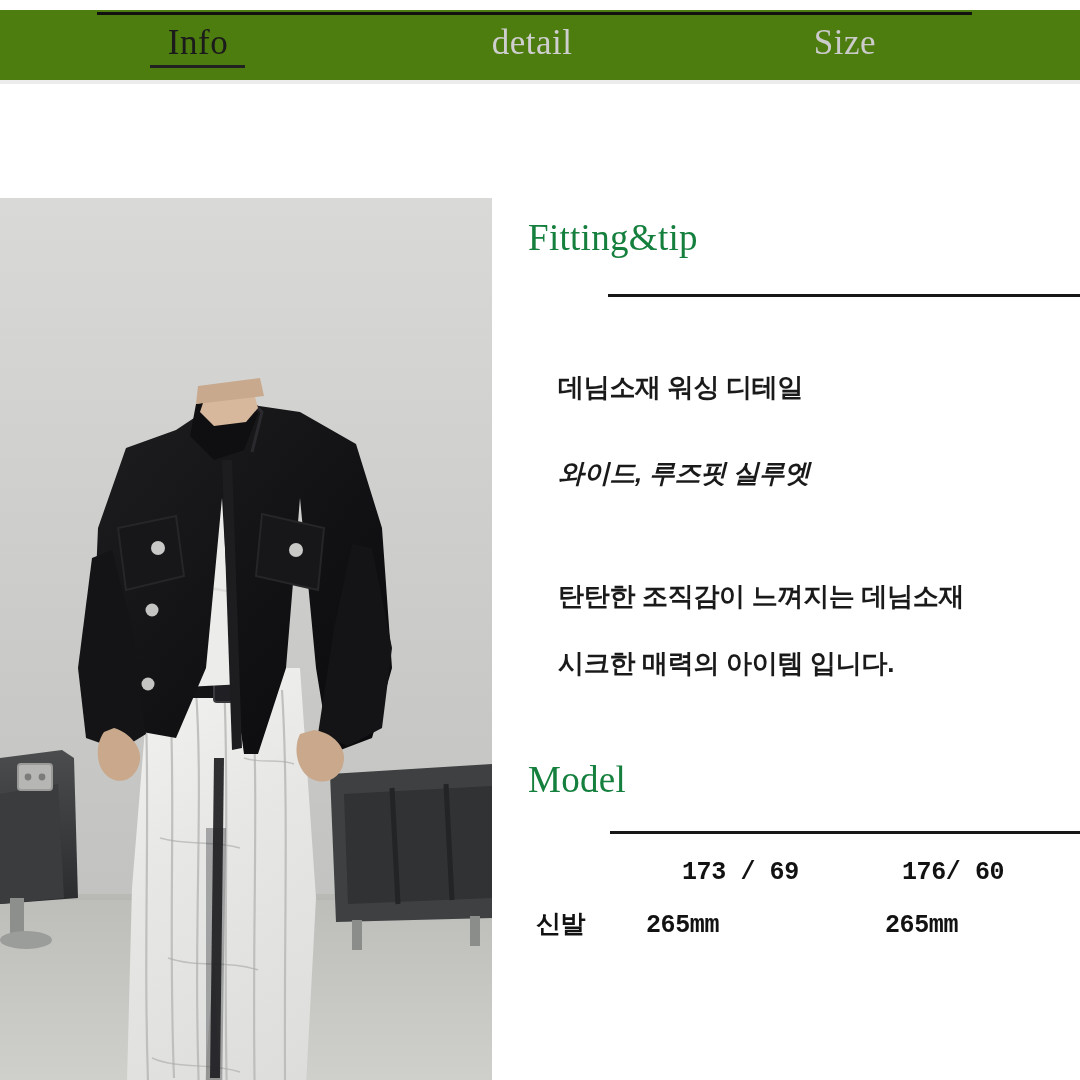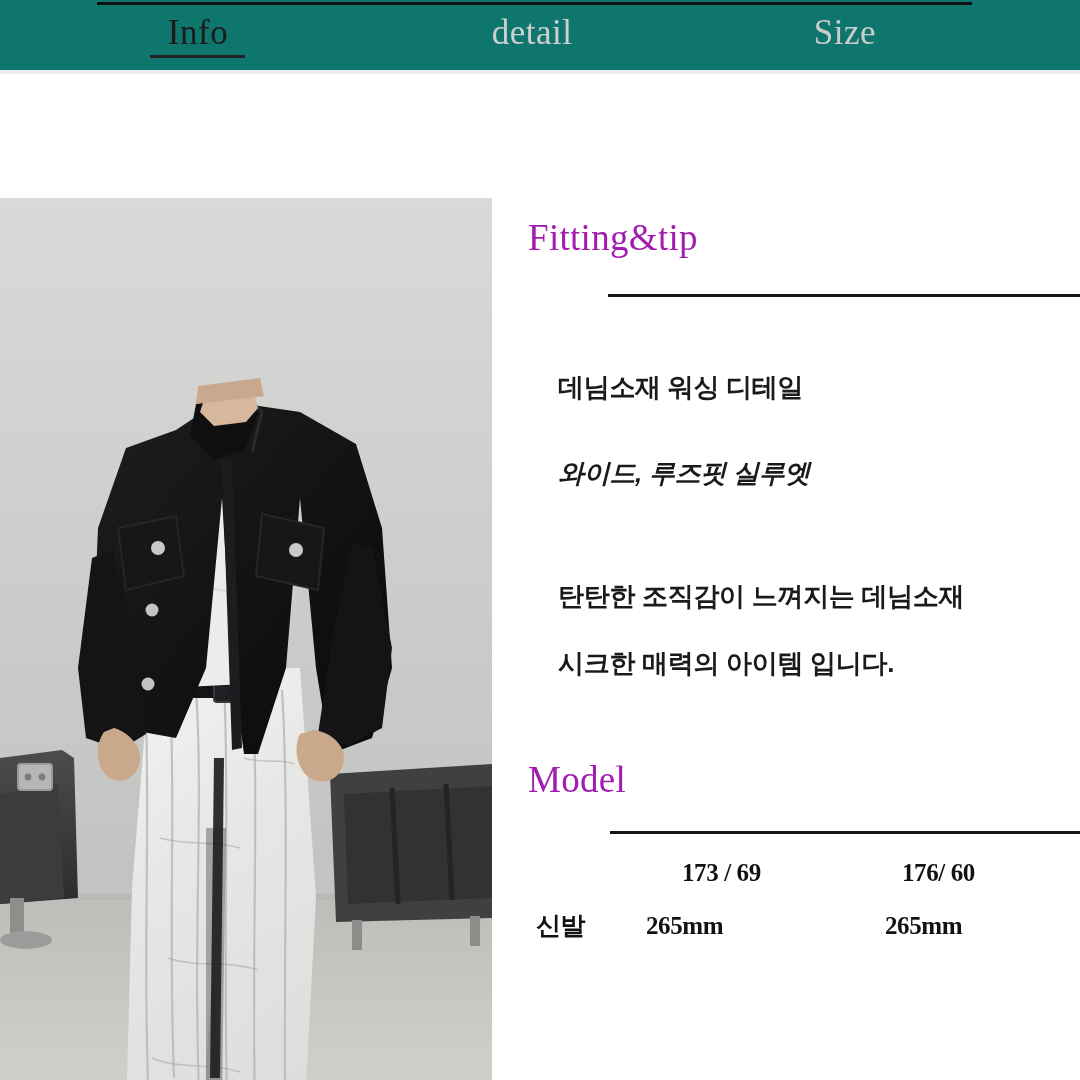--- a/index.html
+++ b/index.html
@@ -6,22 +6,22 @@
   html,body { width:1080px; height:1080px; }
   body {
     background:#ffffff;
     font-family:"Liberation Sans", sans-serif;
     overflow:hidden;
     position:relative;
   }
 
   
   #tabbar{
-    position:absolute; left:0; top:0; width:1080px; height:73px;
-    background:#0f766e;
+    position:absolute; left:0; top:10px; width:1080px; height:73px;
+    background:#4d7c0f;
   }
   #tabbar-topline{
     position:absolute; left:97px; top:2px; width:875px; height:3px;
     background:#111111;
   }
   .tab{
     position:absolute; top:9px; height:48px;
     text-align:center;
     font-family:"Liberation Serif", serif;
     font-size:35px; line-height:48px;
@@ -47,21 +47,21 @@
   }
   #photo svg{ display:block; width:492px; height:882px; }
 
   
   #right-col{
     position:absolute; left:492px; top:198px; width:588px; height:882px;
   }
   .section-heading{
     position:absolute;
     font-family:"Liberation Serif", serif;
-    font-size:37px; color:#a21caf; white-space:nowrap;
+    font-size:37px; color:#15803d; white-space:nowrap;
     letter-spacing:.3px;
   }
   #fitting-heading{ left:36px; top:18px; }
   #model-heading{   left:36px; top:560px; }
 
   .rule{
     position:absolute; height:3px; background:#171717;
   }
   #fitting-rule{ left:116px; top:96px; width:472px; }
   #model-rule{   left:118px; top:633px; width:470px; }
@@ -80,21 +80,21 @@
 
   
   #model-table{
     position:absolute; left:0px; top:648px; width:588px;
   }
   .mrow{
     position:relative; height:53px;
   }
   .mcell{
     position:absolute; top:0;
-    font-family:Liberation Serif, serif;
+    font-family:Liberation Mono, monospace;
     font-weight:bold;
     font-size:25px; line-height:53px; color:#121212;
     white-space:nowrap; letter-spacing:-.4px;
   }
   .c0{ left:44px; }
   .c1{ left:154px; }
   .c2{ left:393px; }
   .hdr .c1{ left:190px; }
   .hdr .c2{ left:410px; }
 </style>

